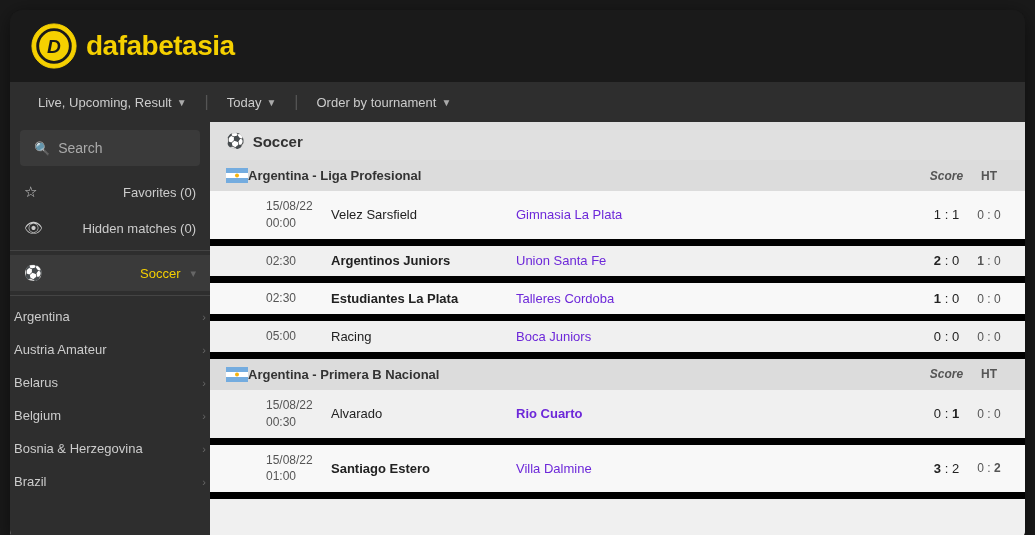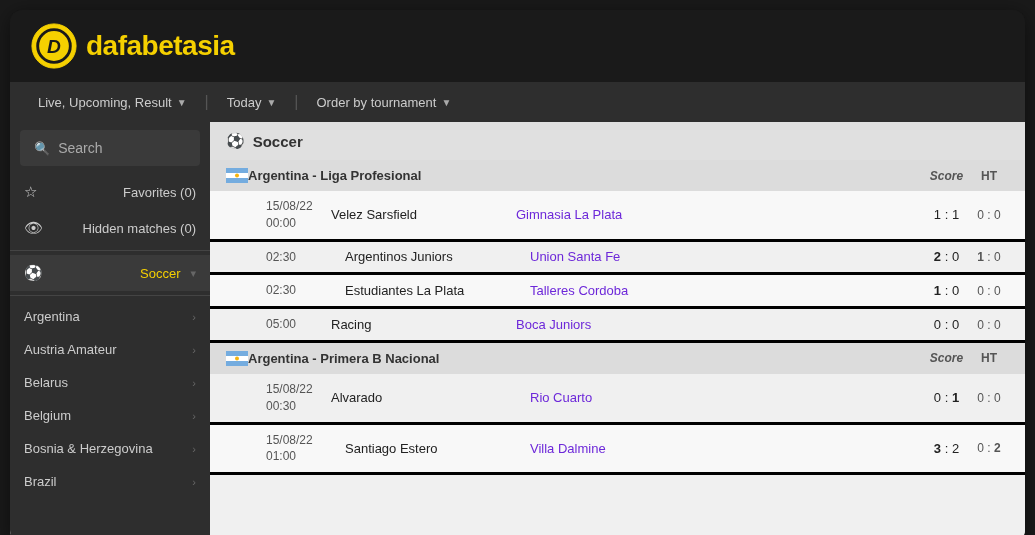--- a/index.html
+++ b/index.html
@@ -126,21 +126,21 @@
     }
     .sidebar-divider {
       height: 1px;
       background: #444;
       margin: 4px 0;
     }
     .sidebar-country {
       display: flex;
       align-items: center;
       justify-content: space-between;
-      padding: 9px 14px;
+      padding: 9px 4px;
       color: #cccccc;
       font-size: 13px;
       cursor: pointer;
     }
     .sidebar-country .country-arrow { color: #666; font-size: 11px; }
     
     .main-content {
       flex: 1;
       background: #f0f0f0;
       overflow-y: auto;
@@ -191,36 +191,36 @@
       font-weight: bold;
       width: 40px;
       text-align: center;
     }
     
     .match-row {
       display: flex;
       align-items: center;
       padding: 7px 16px 7px 56px;
       background: #f8f8f8;
-      border-bottom: 3px solid #000000;
+      border-bottom: 7px solid #000000;
       font-size: 13px;
     }
     .match-row:nth-child(even) { background: #f0f0f0; }
     .match-time {
       width: 65px;
       font-size: 12px;
       color: #555;
       flex-shrink: 0;
       line-height: 1.4;
     }
     .team-home {
       width: 185px;
       color: #222;
     }
-    .team-home.bold, .team-away.bold { font-weight: normal; margin-left: 14px; }
+    .team-home.bold, .team-away.bold { font-weight: bold; }
     .team-away {
       flex: 1;
       color: #6d28d9;
     }
     .match-score {
       width: 45px;
       text-align: center;
       font-size: 13px;
       color: #222;
     }

